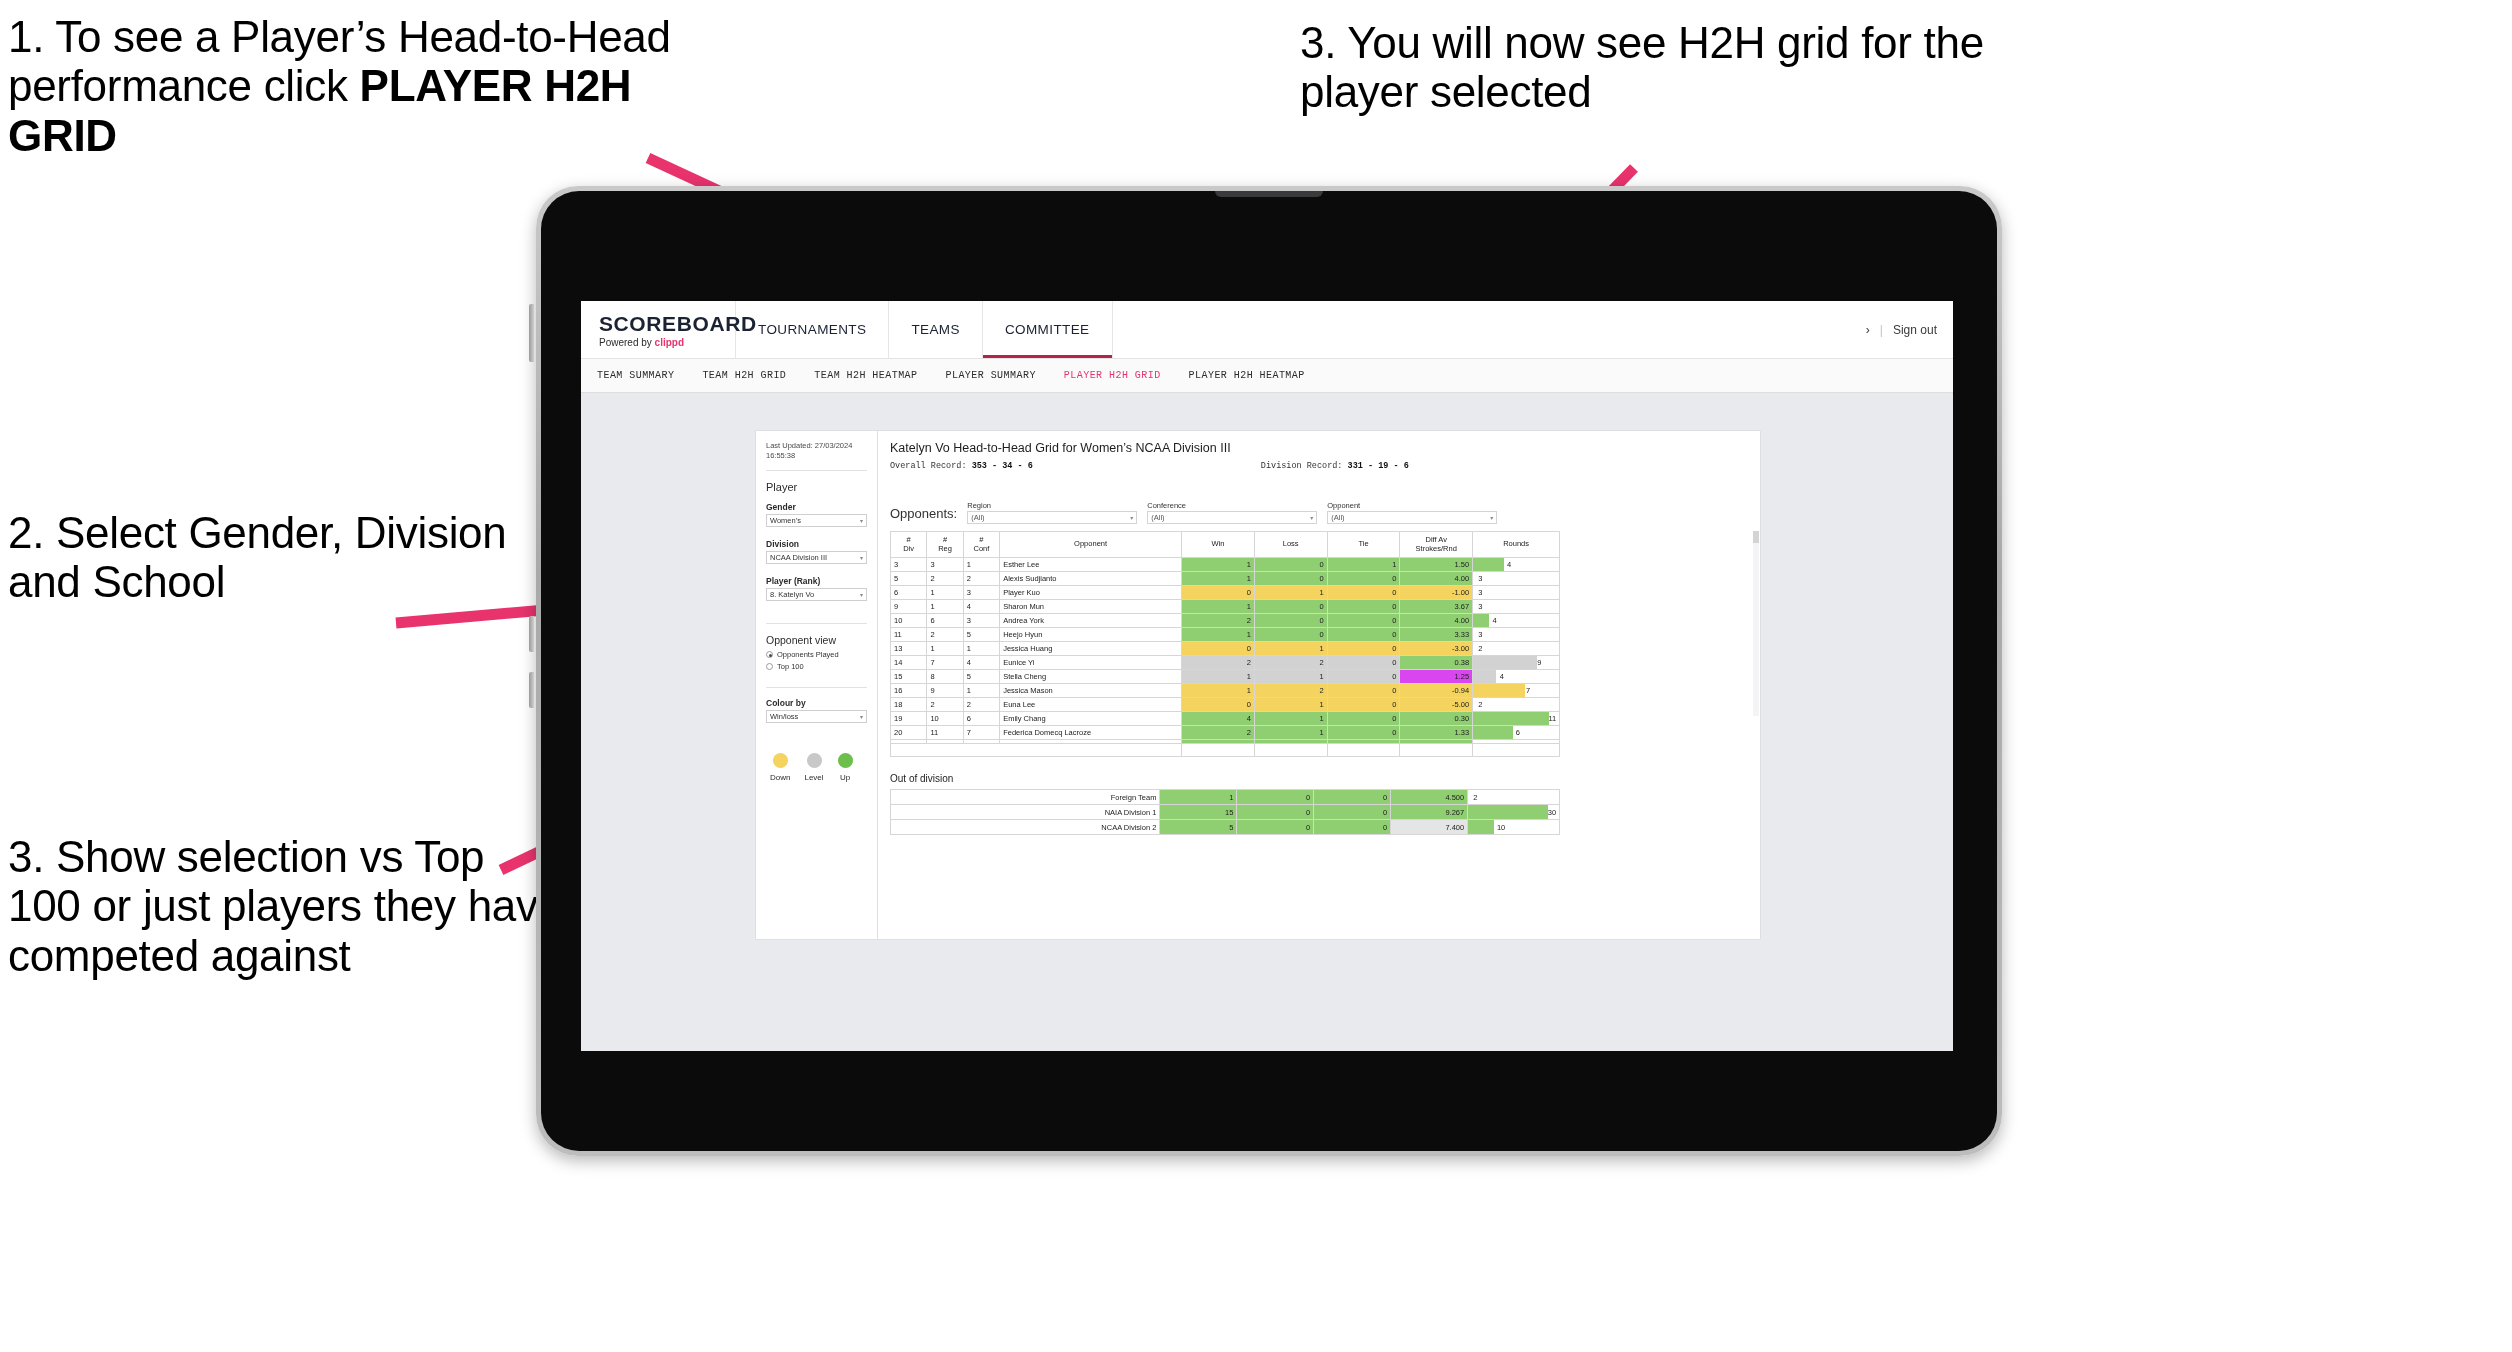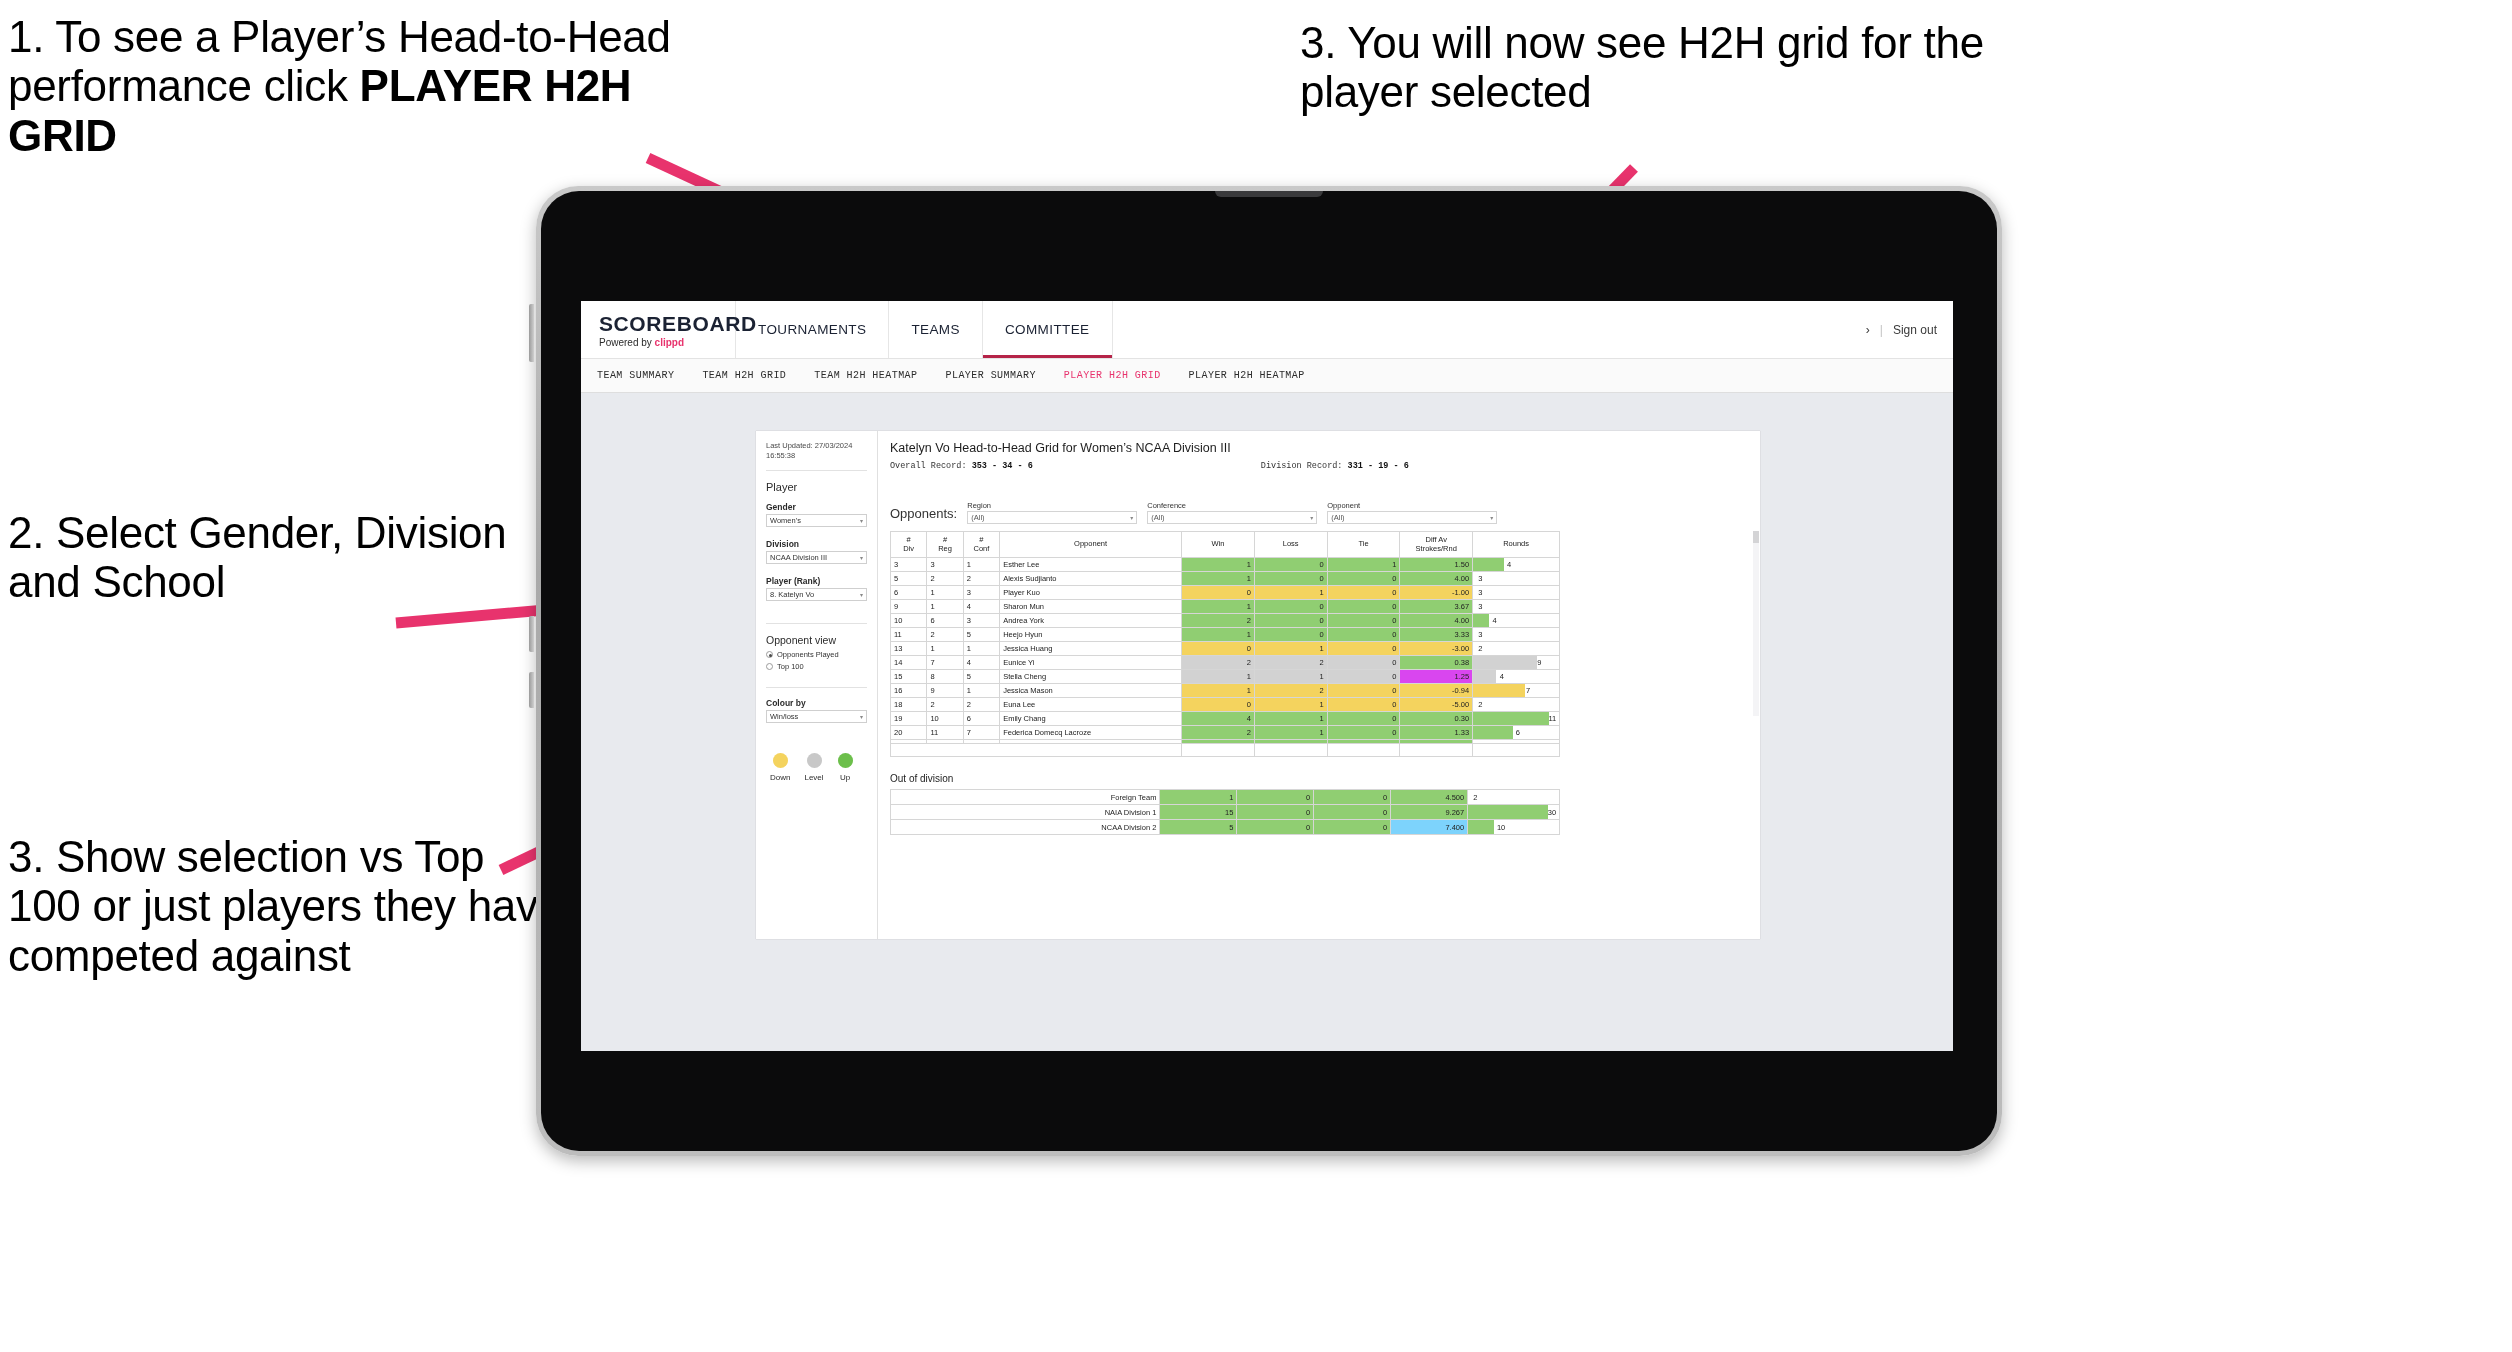--- a/index.html
+++ b/index.html
@@ -596,21 +596,21 @@
                       <td class="c-num" style="background:#90ce72">0</td>
                       <td class="c-num" style="background:#90ce72">0</td>
                       <td class="c-num" style="background:#90ce72">9.267</td>
                       <td class="c-rounds"><span class="bar" style="width:88%;background:#90ce72"></span><span class="rnum" style="margin-left:88%">30</span></td>
                     </tr>
                     <tr>
                       <td class="ood-name">NCAA Division 2</td>
                       <td class="c-num" style="background:#90ce72">5</td>
                       <td class="c-num" style="background:#90ce72">0</td>
                       <td class="c-num" style="background:#90ce72">0</td>
-                      <td class="c-num" style="background:#7dd3fc">7.400</td>
+                      <td class="c-num" style="background:#e5e5e5">7.400</td>
                       <td class="c-rounds"><span class="bar" style="width:28%;background:#90ce72"></span><span class="rnum" style="margin-left:28%">10</span></td>
                     </tr>
                   </tbody>
               </table>
             </section>
           </div>
 
           <div id="vizbar">
             <span class="tb">
                 <svg width="12" height="12" viewBox="0 0 12 12" fill="none" stroke="#666" stroke-width="1">

